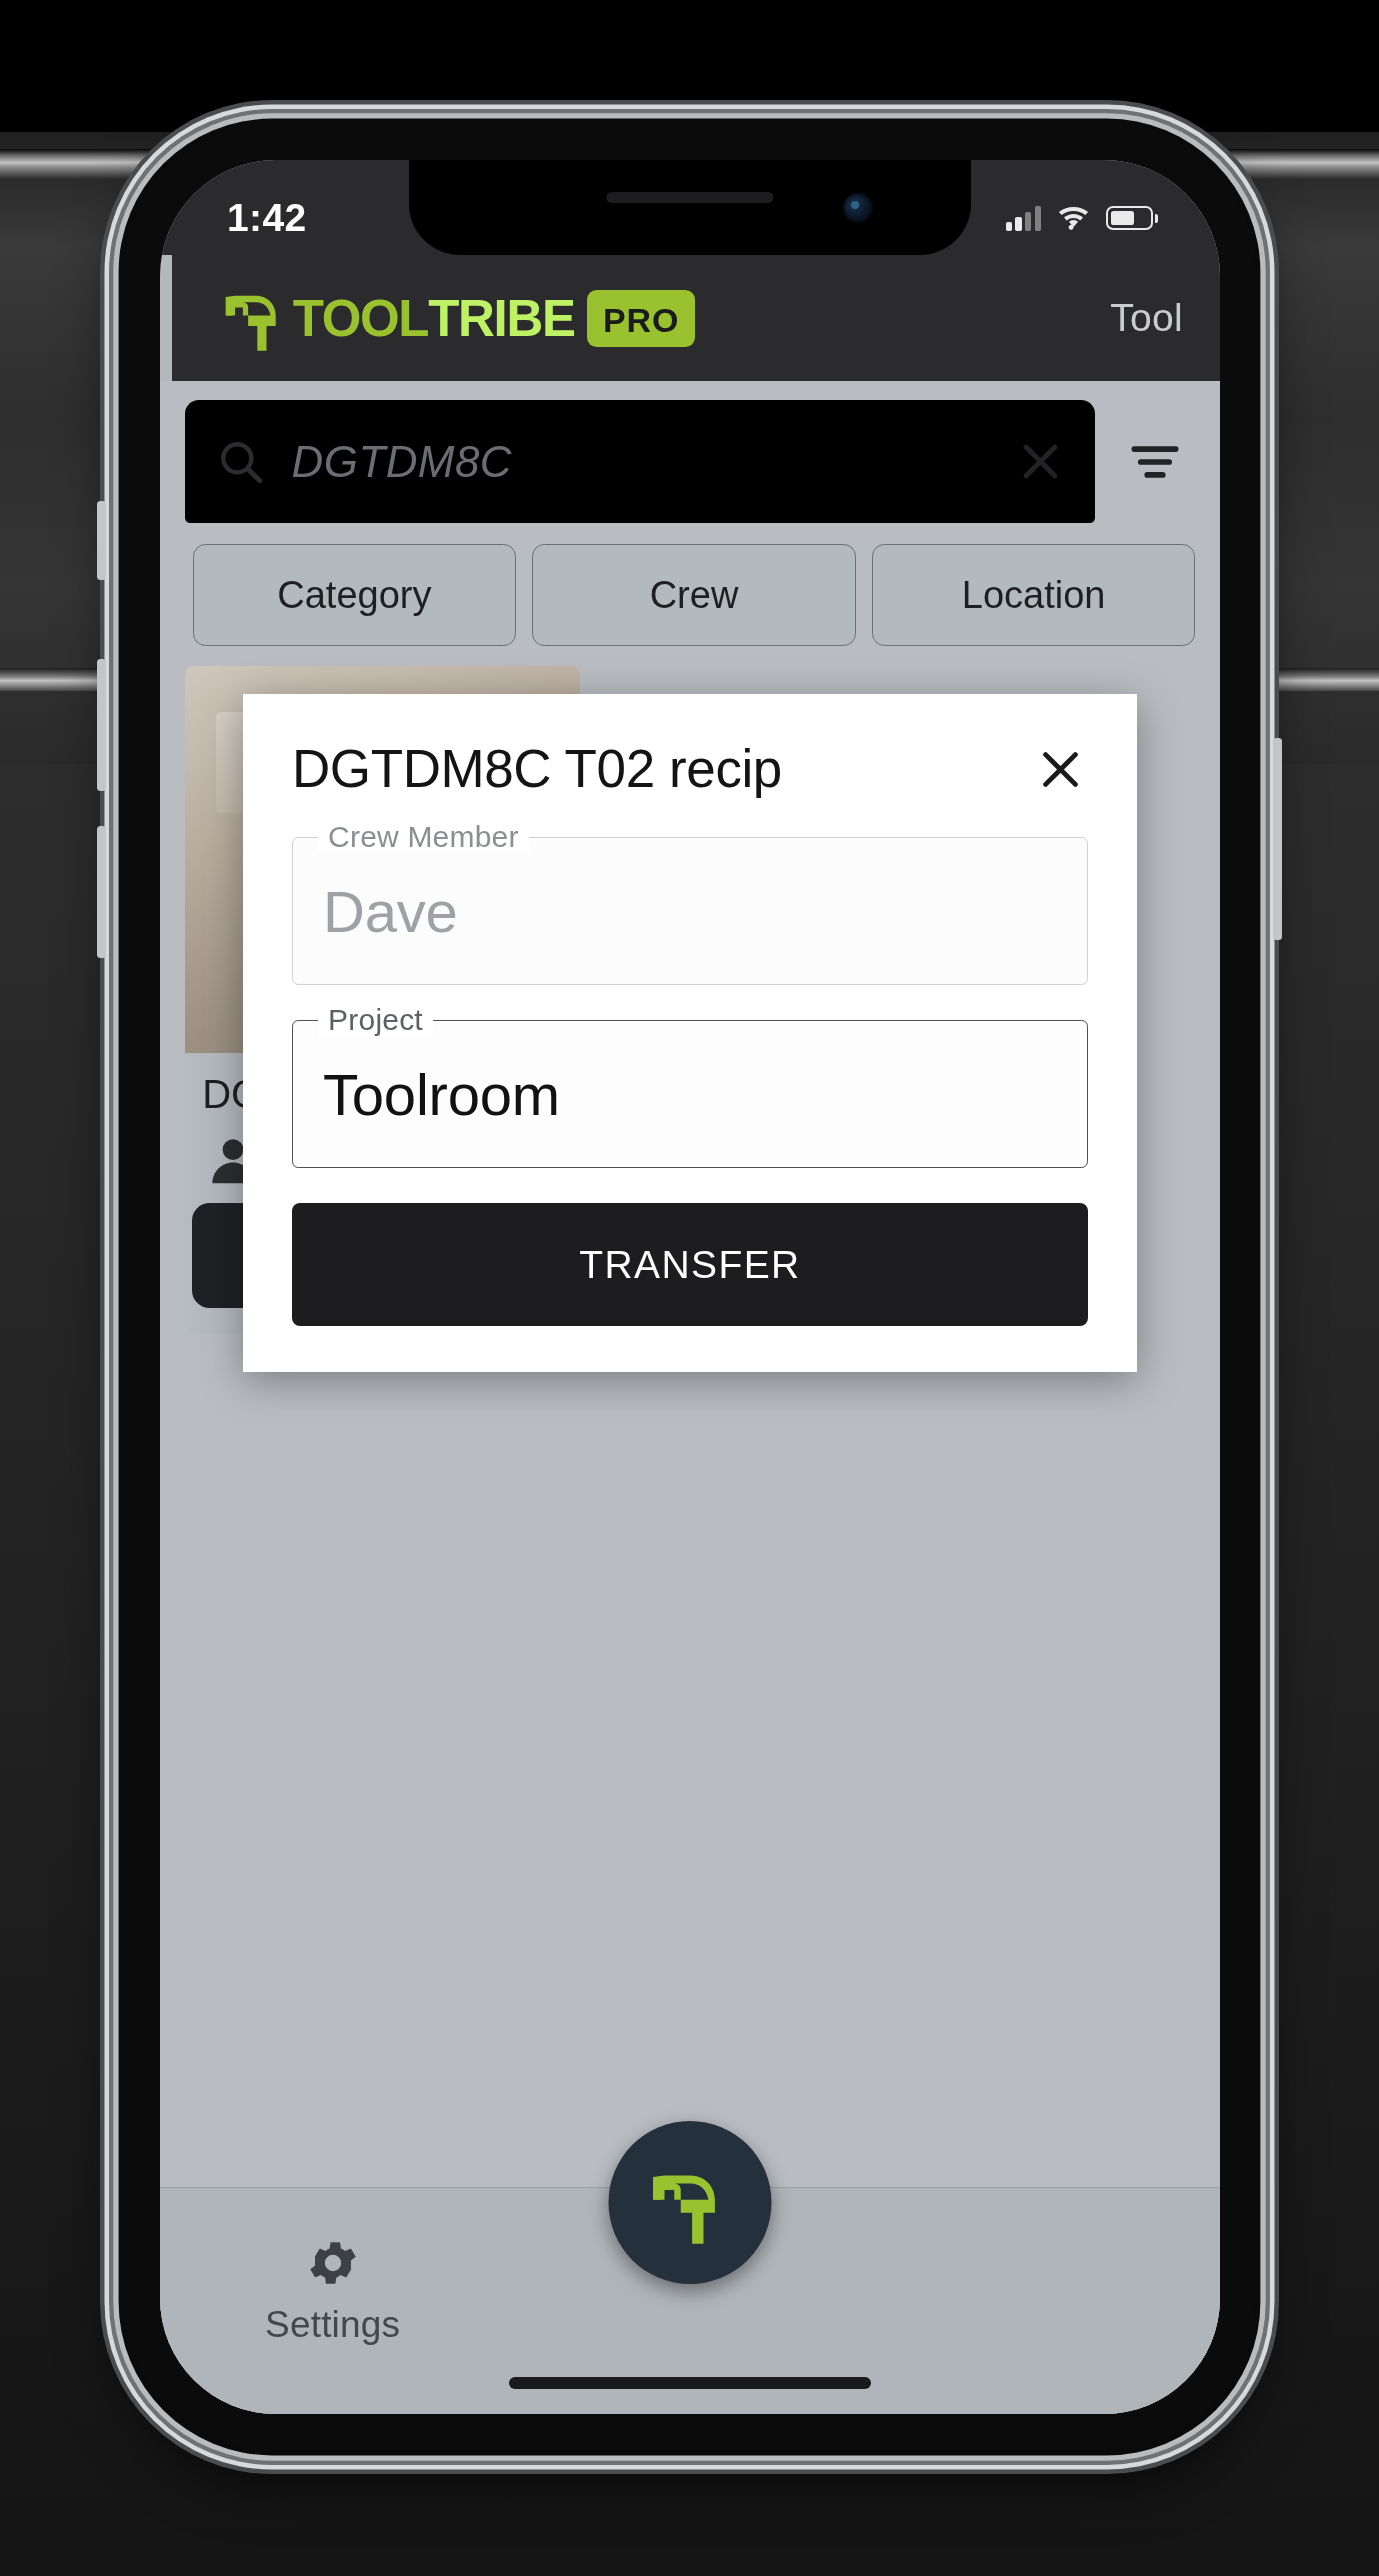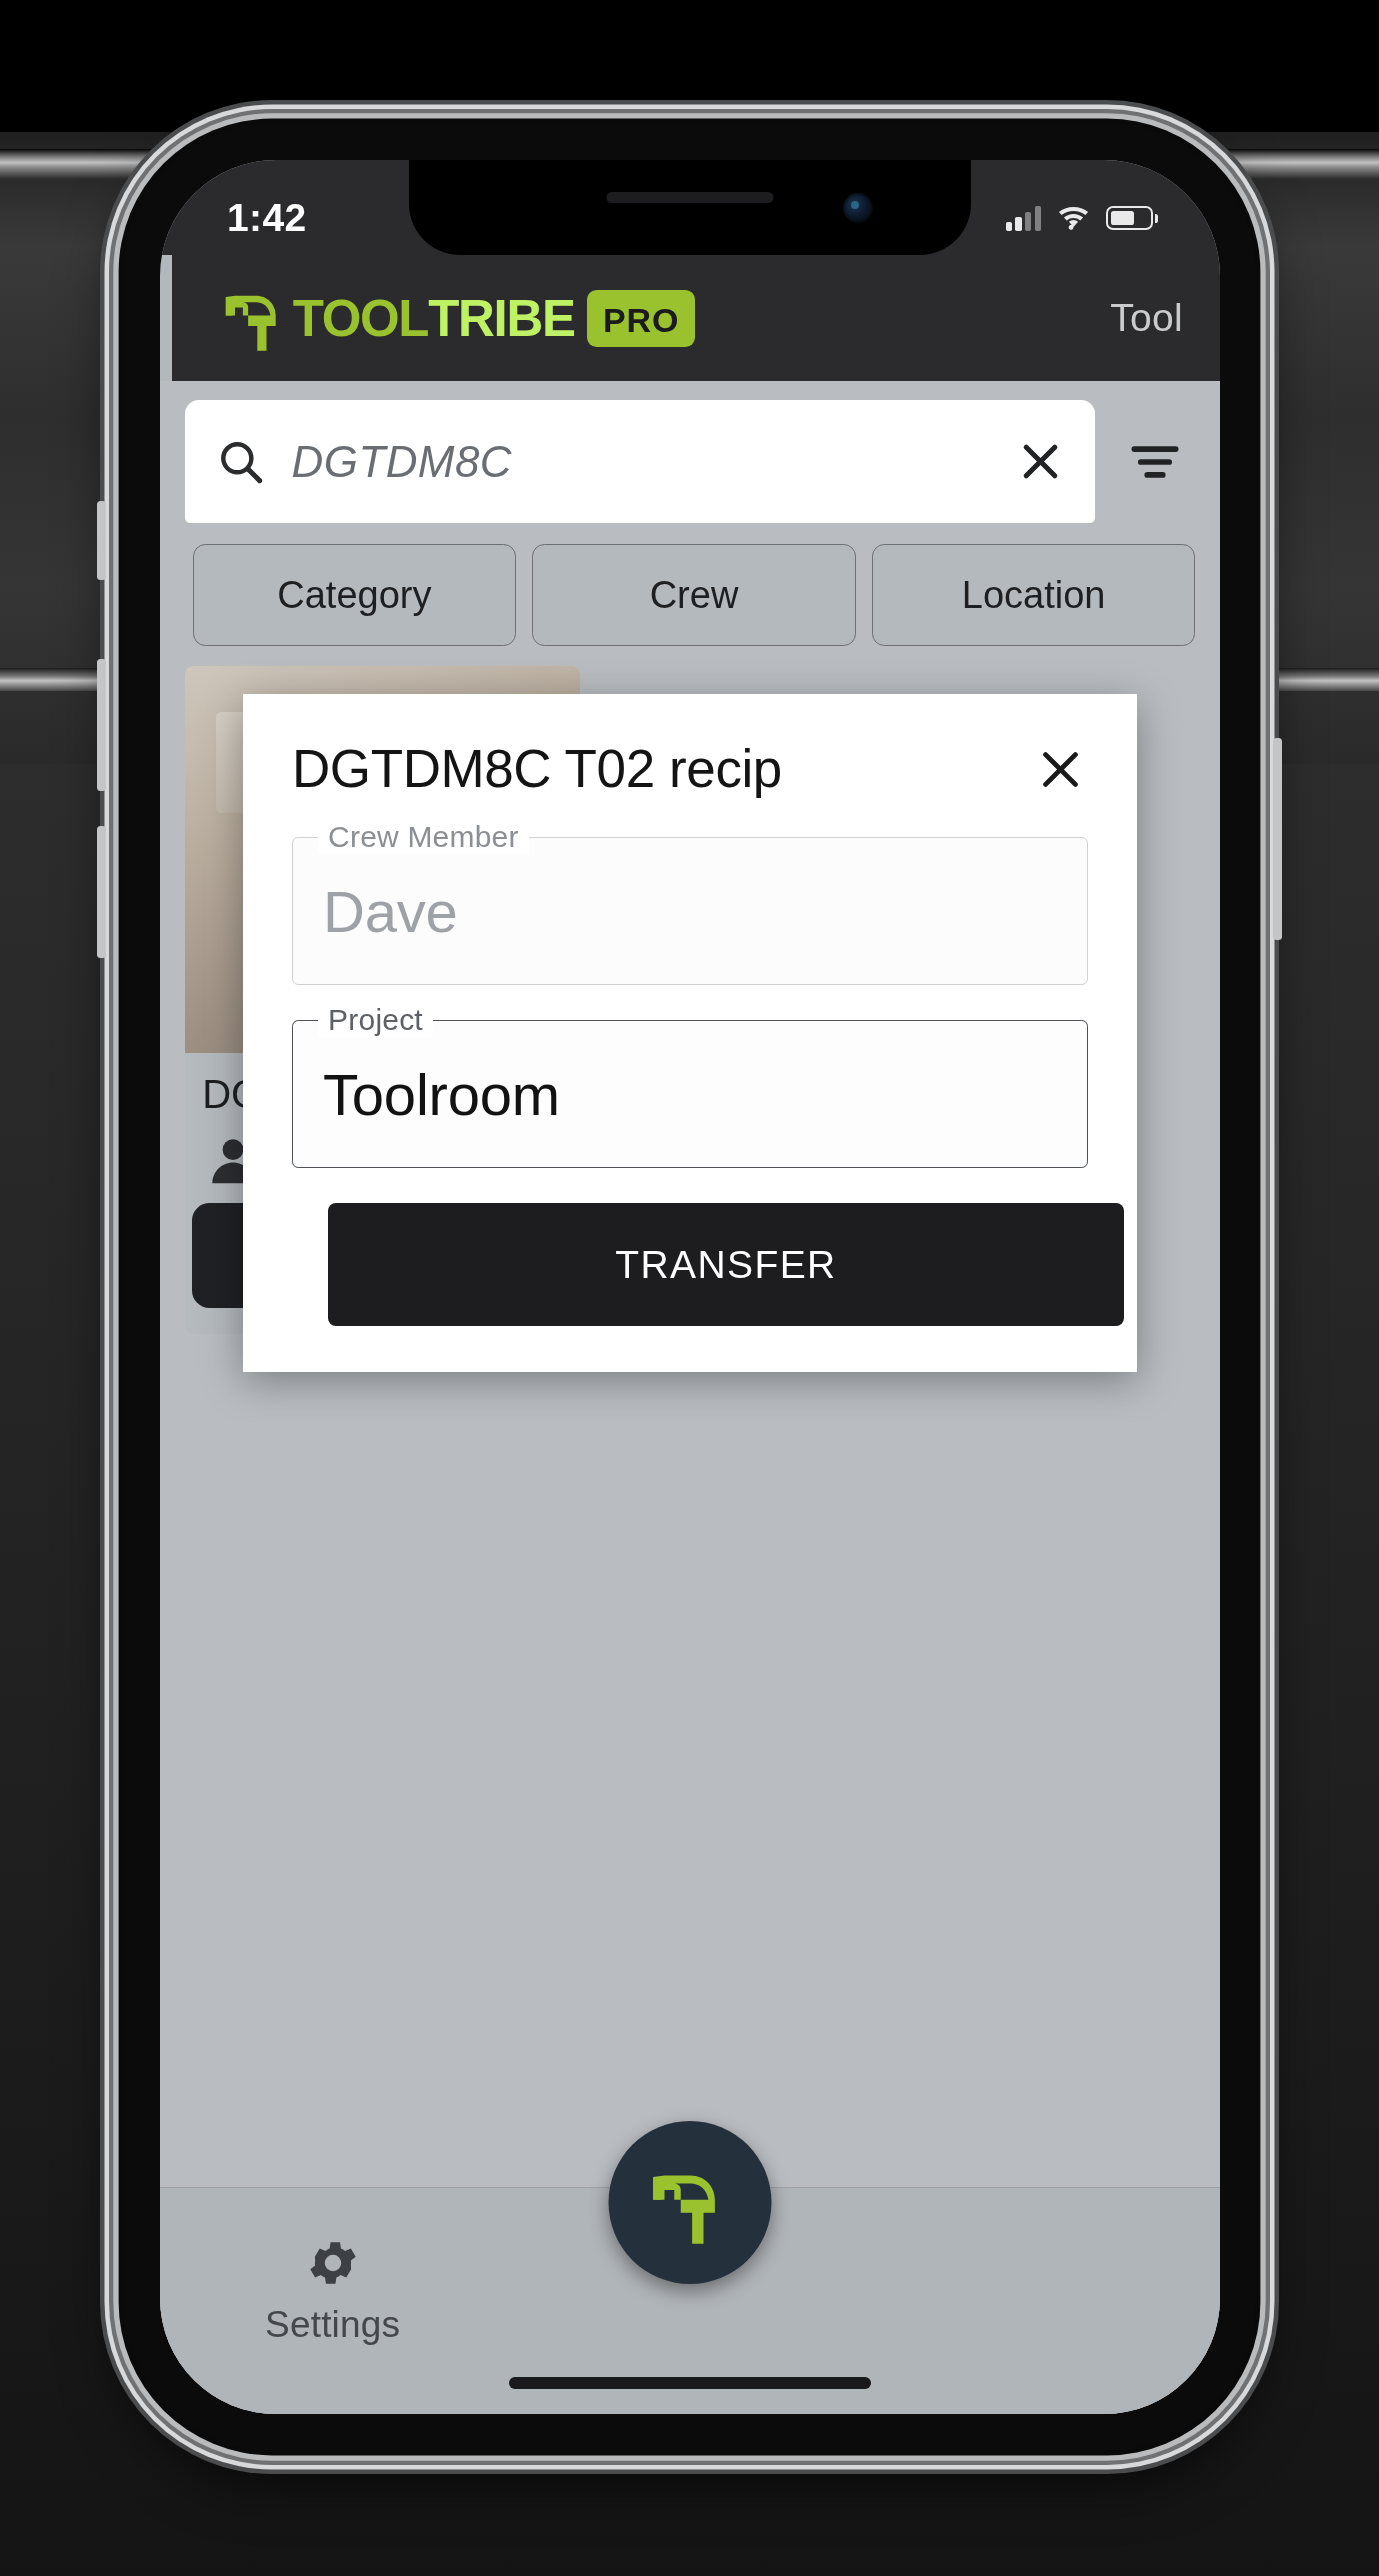--- a/index.html
+++ b/index.html
@@ -220,21 +220,21 @@
   
   #search-row {
     display: flex;
     align-items: center;
     padding: 19.3px 24.6px 0 24.6px;
     gap: 19.3px;
   }
   #search-field {
     flex: 1;
     height: 123px;
-    background: #ffffff;
+    background: #000000;
     border-radius: 14px 14px 5.3px 5.3px;
     display: flex;
     align-items: center;
     padding: 0 30px;
     gap: 26px;
   }
   #search-value {
     flex: 1;
     font-size: 44px;
     font-style: italic;
@@ -390,21 +390,20 @@
     background: #1d1d1f;
     border: none;
     border-radius: 8px;
     color: #fff;
     font-size: 39px;
     font-family: "Liberation Sans", sans-serif;
     letter-spacing: 1.4px;
     display: flex;
     align-items: center;
     justify-content: center;
-    margin-left: 36px;
   }
 
   
   #bottom-nav {
     position: absolute;
     left: 0; bottom: 0;
     width: 100%;
     height: 227px;
     background: #b0b5b9;
     border-top: 1.8px solid #9ba0a4;

